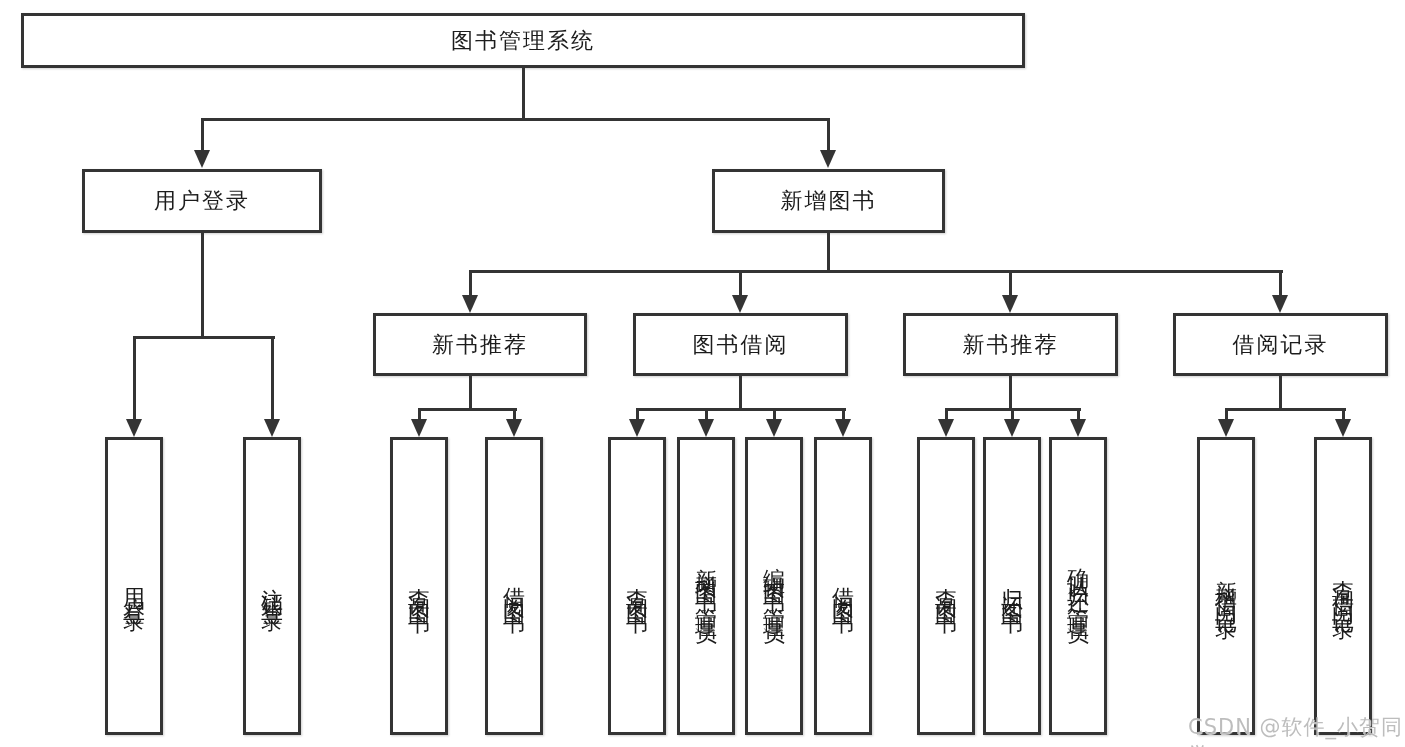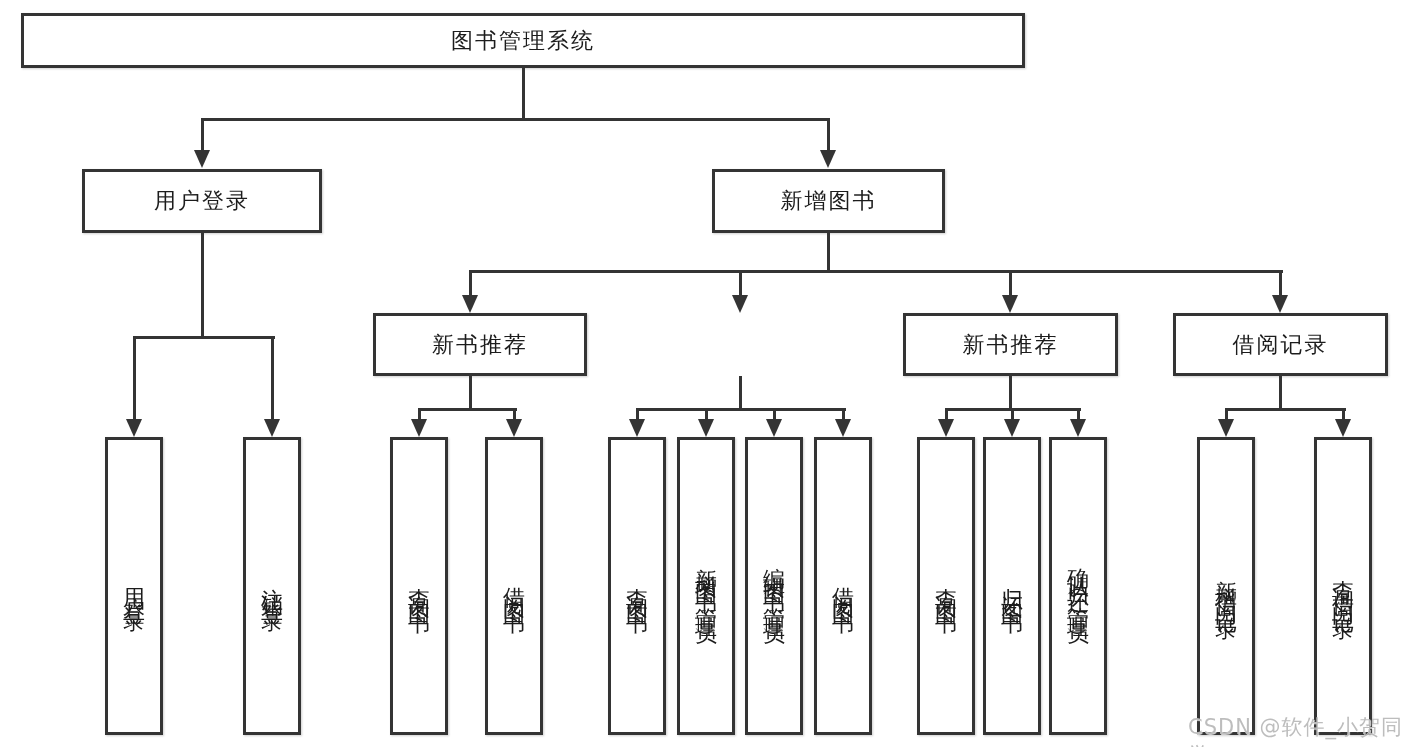--- a/index.html
+++ b/index.html
@@ -68,20 +68,23 @@
   <div class="ahead" style="left:462px; top:295px;"></div>
   <div class="vline" style="left:739px; top:270px; height:26px;"></div>
   <div class="ahead" style="left:732px; top:295px;"></div>
   <div class="vline" style="left:1009px; top:270px; height:26px;"></div>
   <div class="ahead" style="left:1002px; top:295px;"></div>
   <div class="vline" style="left:1279px; top:270px; height:26px;"></div>
   <div class="ahead" style="left:1272px; top:295px;"></div>
 
   <div class="node" style="left:363px; top:313px; width:214px; height:63px;margin-left:10px;">
     <span>新书推荐</span>
+  </div>
+  <div class="node" style="left:633px; top:313px; width:215px; height:63px;">
+    <span>图书借阅</span>
   </div>
   <div class="node" style="left:903px; top:313px; width:215px; height:63px;">
     <span>新书推荐</span>
   </div>
   <div class="node" style="left:1173px; top:313px; width:215px; height:63px;">
     <span>借阅记录</span>
   </div>
 
   <div class="vline" style="left:469px; top:376px; height:34px;"></div>
   <div class="hline" style="left:418px; top:408px; width:99px;"></div>

